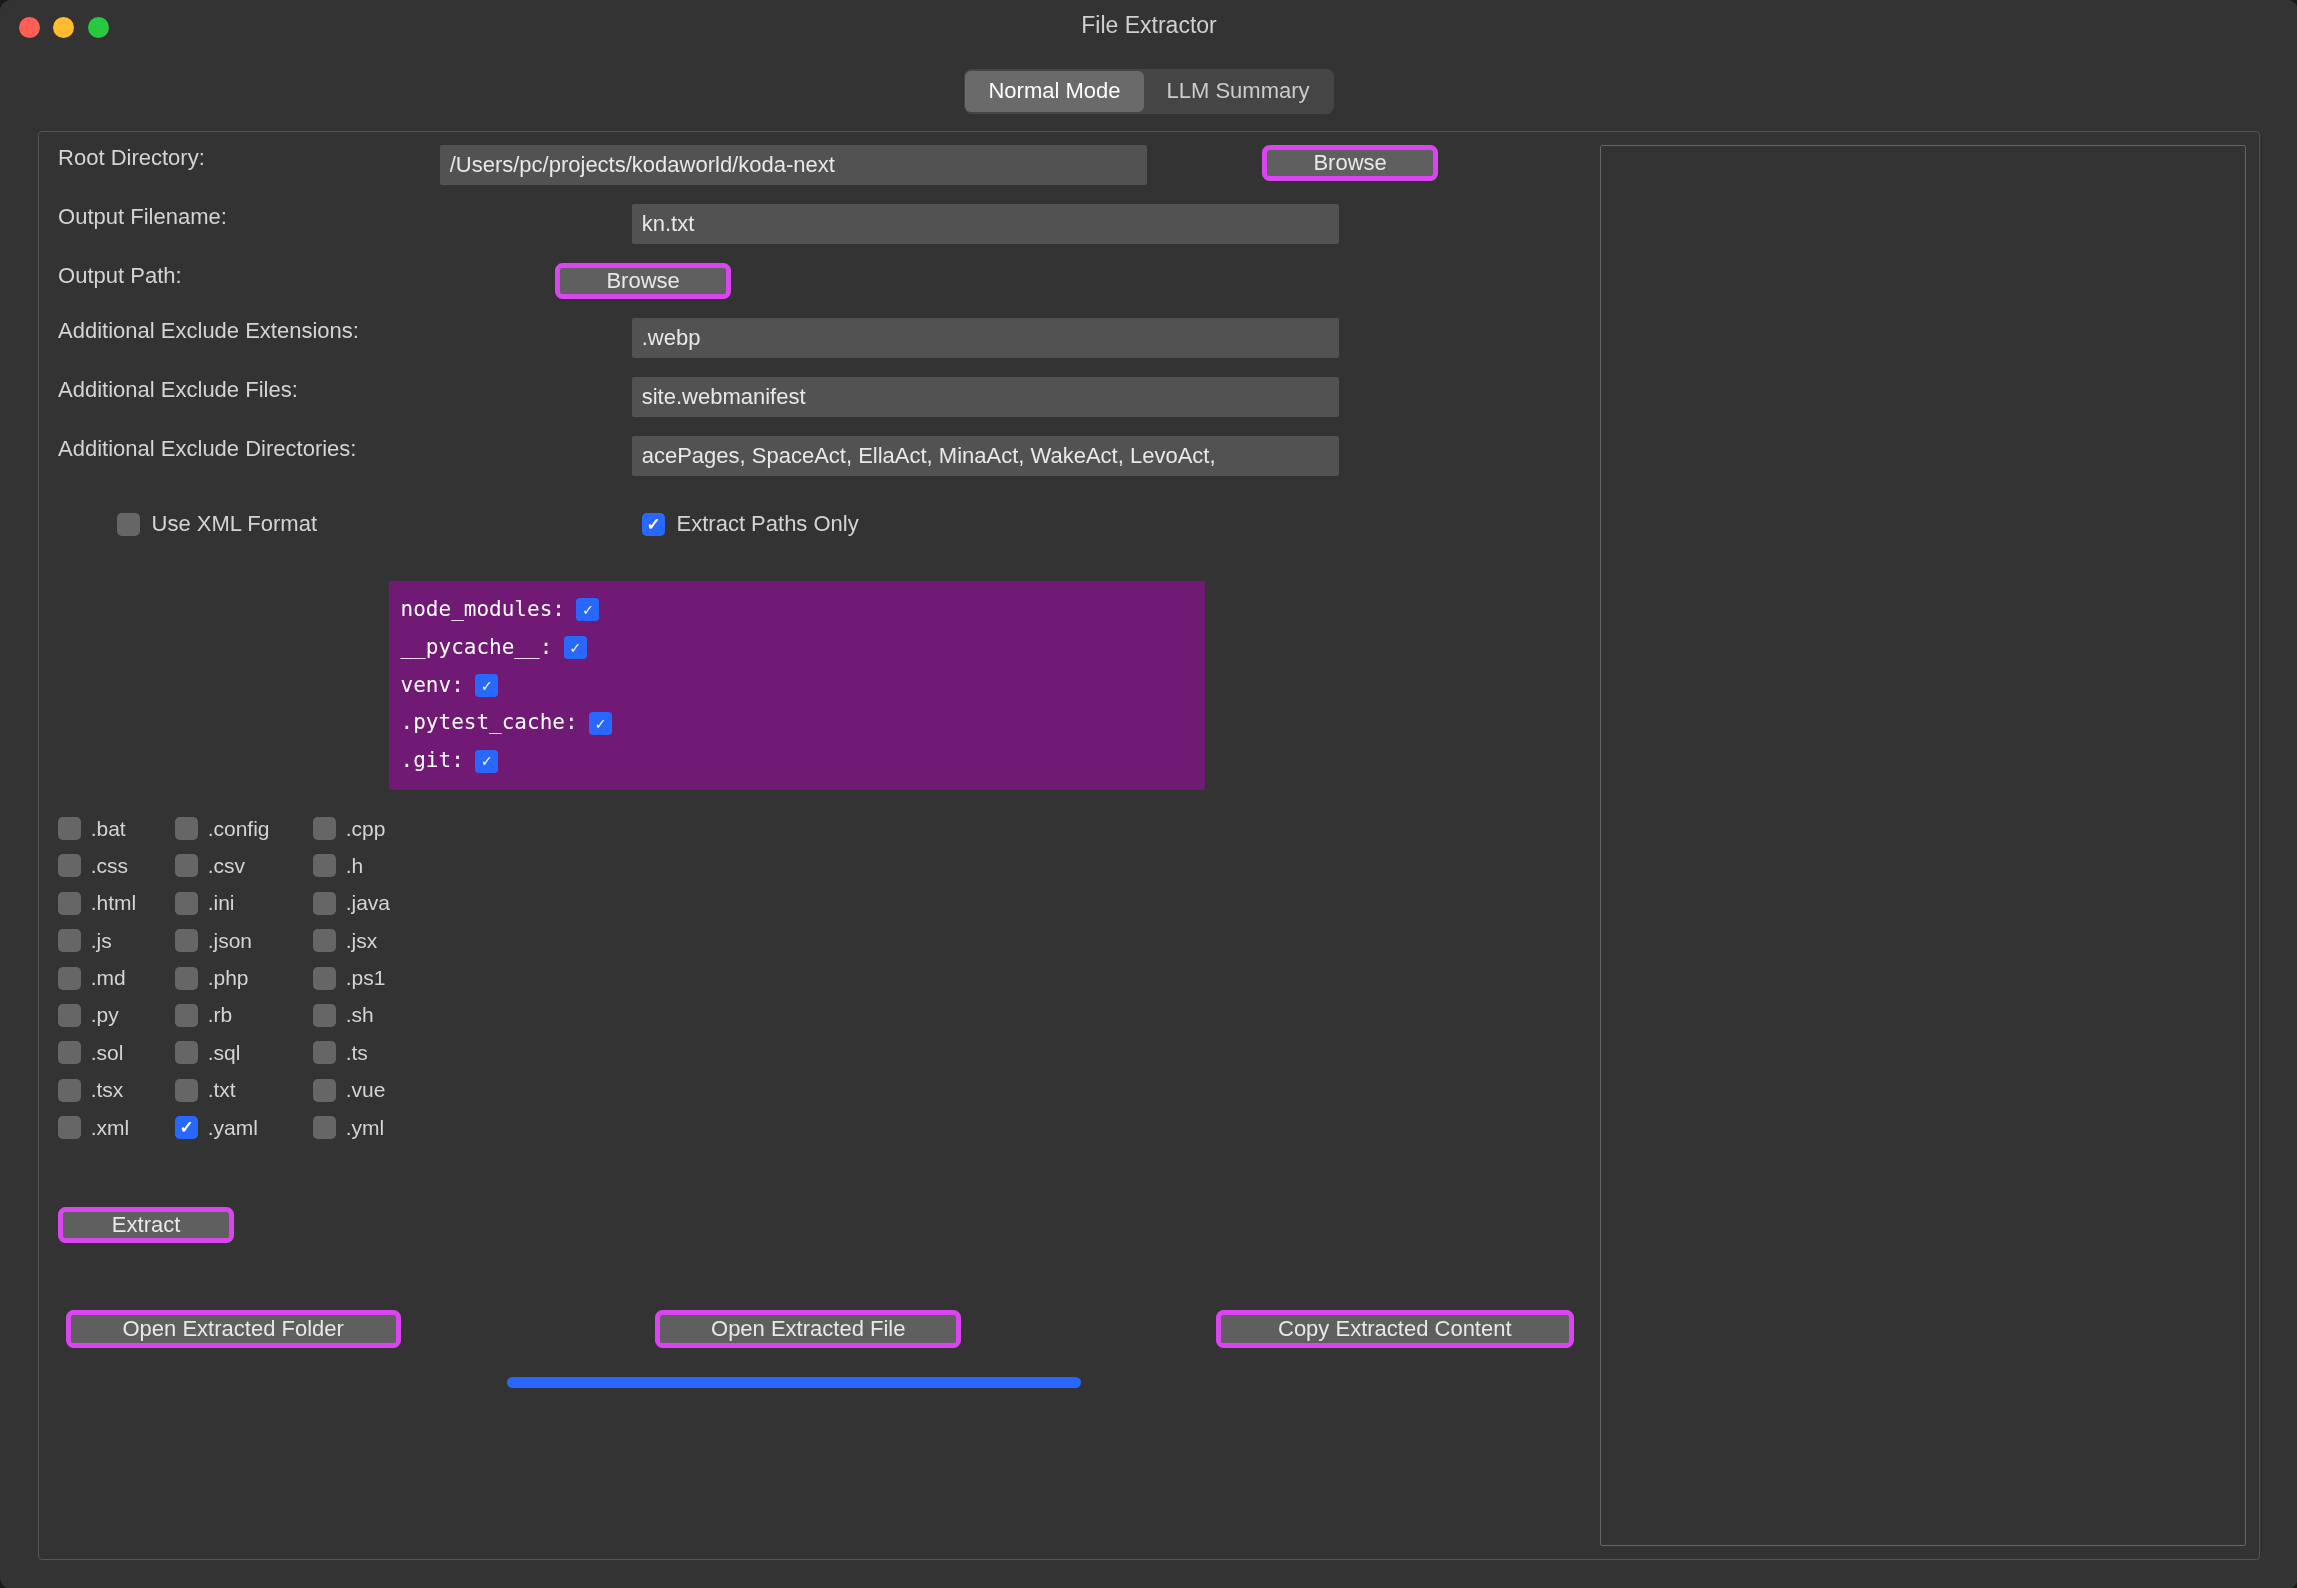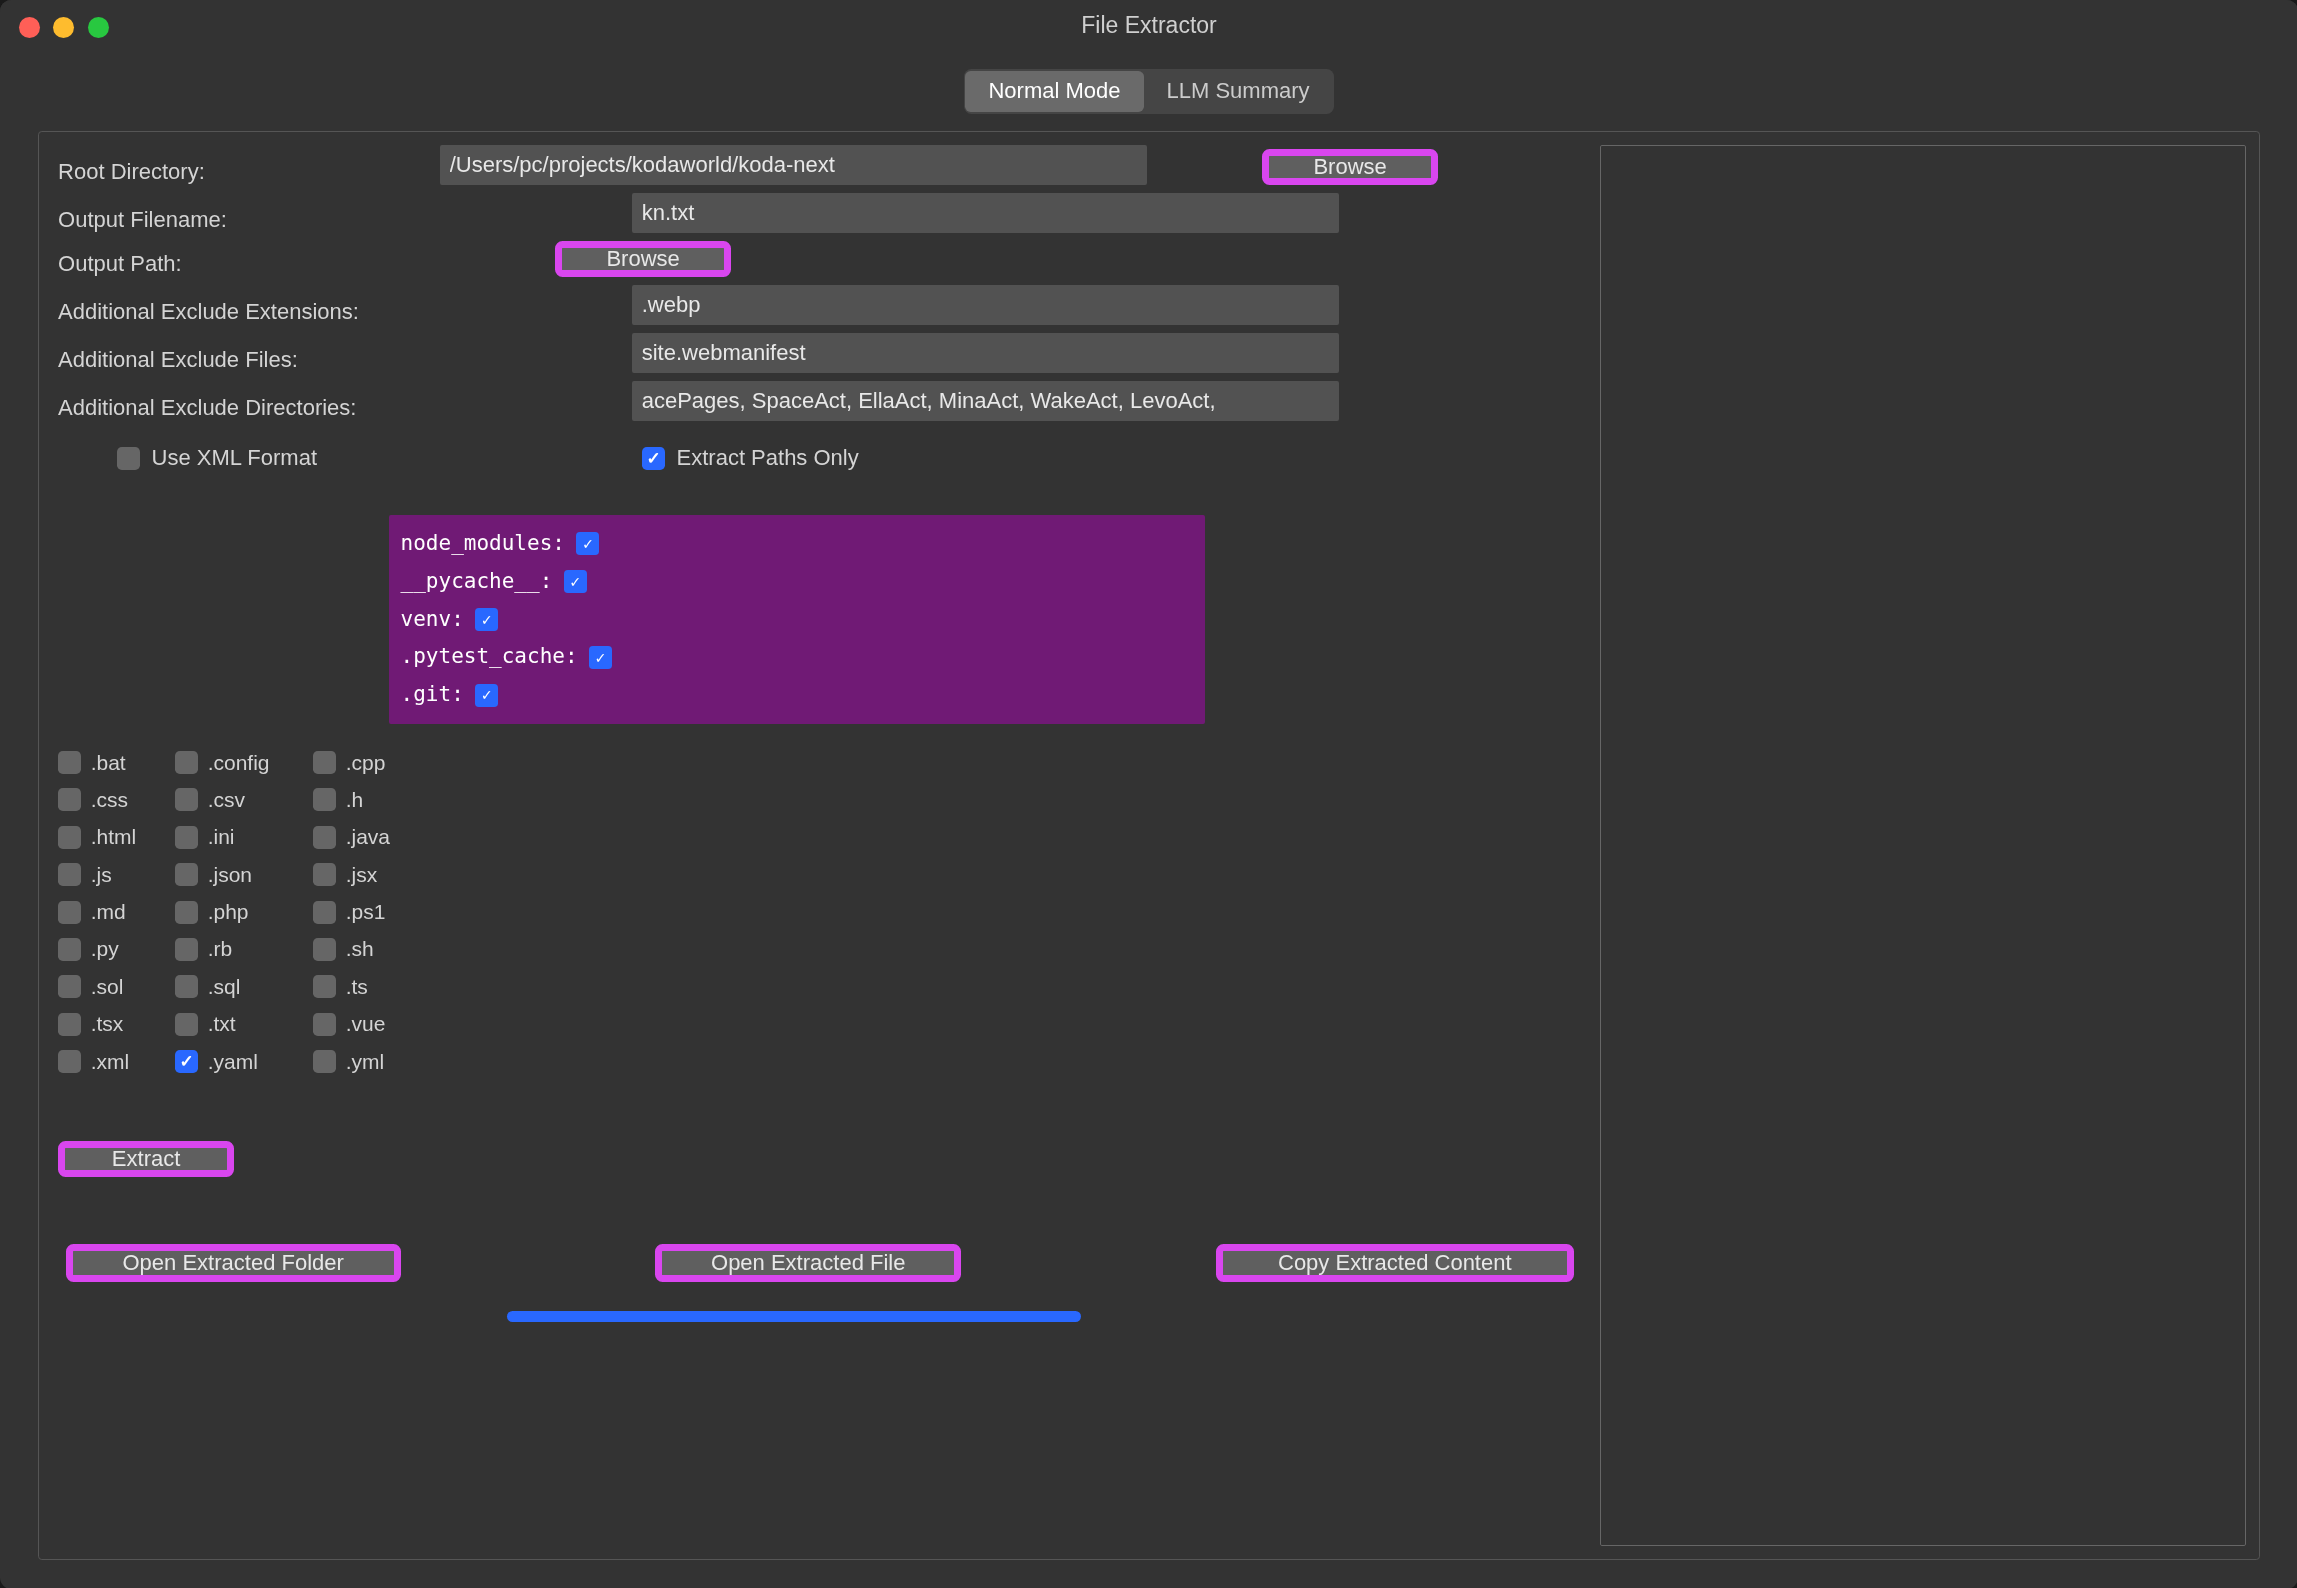--- a/index.html
+++ b/index.html
@@ -93,41 +93,41 @@
     }
     .right-col {
       flex: 1;
       border: 1px solid #666;
       border-radius: 1.9px;
       background: #333;
       position: relative;
     }
     .form-row {
       display: flex;
-      align-items: flex-end;
-      margin-bottom: 8px;
+      align-items: flex-start;
+      margin-bottom: 19px;
     }
     .form-label {
       color: #d4d4d4;
       font-size: 22px;
       width: 564px;
       flex-shrink: 0;
     }
     .text-input {
       background: #525252;
       border: none;
       color: #e8e8e8;
       font-size: 22px;
       padding: 7.6px 9.6px;
       border-radius: 1.9px;
       height: 40px;
     }
     .btn {
       background: #5f5f5f;
-      border: 7px solid #d946ef;
+      border: 5px solid #d946ef;
       color: #e8e8e8;
       font-size: 22px;
       padding: 5.7px 0;
       border-radius: 7.6px;
       cursor: pointer;
       text-align: center;
       width: 176px;
       height: 36px;
       display: flex;
       align-items: center;

